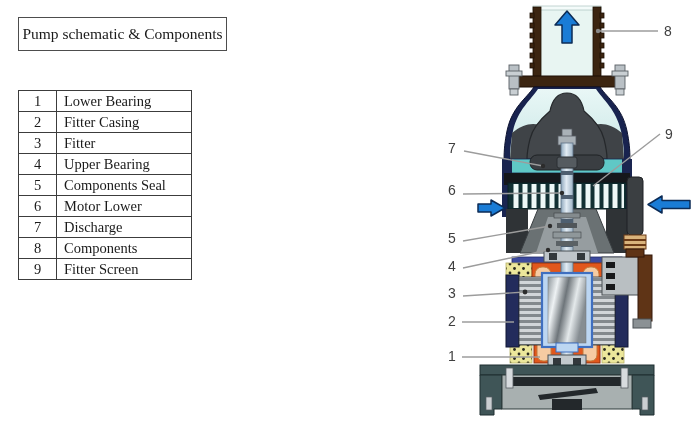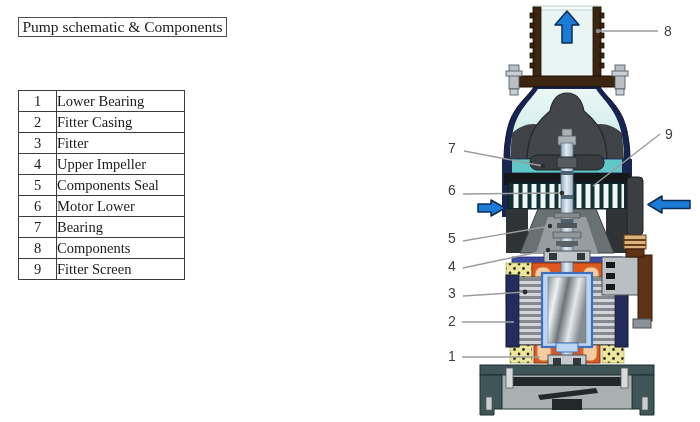--- a/index.html
+++ b/index.html
@@ -1,34 +1,34 @@
 <!DOCTYPE html>
 <html><head>
 <meta charset="utf-8">
 <style>
   html,body{margin:0;padding:0;}
   body{
     width:700px;height:422px;position:relative;background:#ffffff;
     font-family:"Liberation Serif", serif;overflow:hidden;
   }
   .title-box{
-    position:absolute;left:18px;top:17px;width:209px;height:20px;
+    position:absolute;left:18px;top:17px;width:209px;height:34px;
     border:1px solid #4d4d4d;box-sizing:border-box;
     display:flex;align-items:center;justify-content:center;
     font-size:15.5px;color:#1a1a1a;background:#ffffff;
   }
   table.components{
     position:absolute;left:18px;top:90px;border-collapse:collapse;
     font-size:14.5px;color:#1a1a1a;
   }
   table.components td{
     border:1px solid #3c3c3c;height:20px;padding:0;
   }
   table.components td.num{width:37px;text-align:center;}
-  table.components td.name{width:123px;text-align:left;padding-left:0;padding-right:4px;}
+  table.components td.name{width:123px;text-align:left;padding-left:7px;padding-right:4px;}
   .diagram-wrap{position:absolute;left:440px;top:5px;width:255px;height:413px;}
   svg text.lbl{
     font-family:"Liberation Sans", sans-serif;font-size:14px;fill:#3f3f3f;
   }
 </style>
 </head>
 <body>
 
 <div class="title-box">
   <span>Pump schematic &amp; Components</span>
@@ -43,33 +43,33 @@
     <tr>
         <td class="num">2</td>
         <td class="name">Fitter Casing</td>
       </tr>
     <tr>
         <td class="num">3</td>
         <td class="name">Fitter</td>
       </tr>
     <tr>
         <td class="num">4</td>
-        <td class="name">Upper Impeller</td>
+        <td class="name">Upper Bearing</td>
       </tr>
     <tr>
         <td class="num">5</td>
         <td class="name">Components Seal</td>
       </tr>
     <tr>
         <td class="num">6</td>
         <td class="name">Motor Lower</td>
       </tr>
     <tr>
         <td class="num">7</td>
-        <td class="name">Bearing</td>
+        <td class="name">Discharge</td>
       </tr>
     <tr>
         <td class="num">8</td>
         <td class="name">Components</td>
       </tr>
     <tr>
         <td class="num">9</td>
         <td class="name">Fitter Screen</td>
       </tr>
   </tbody>

